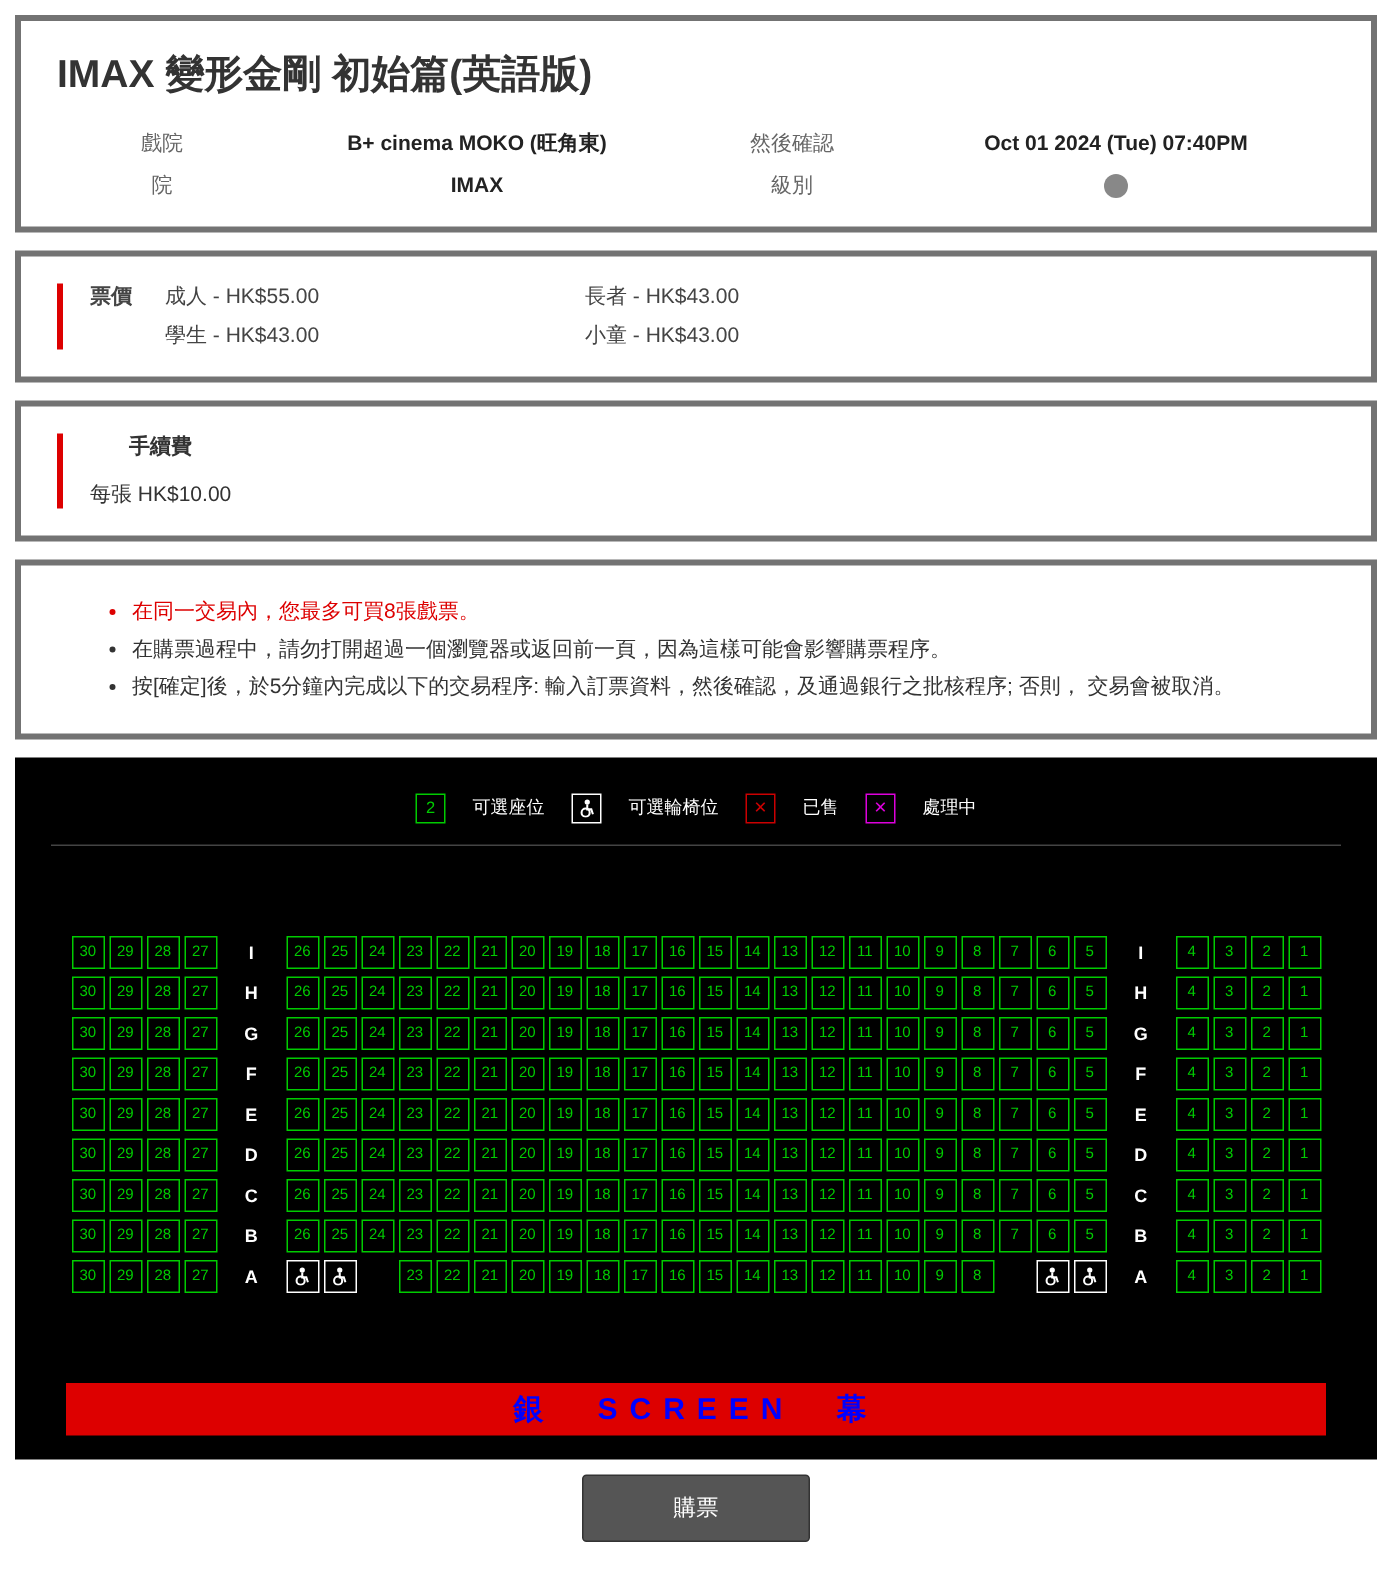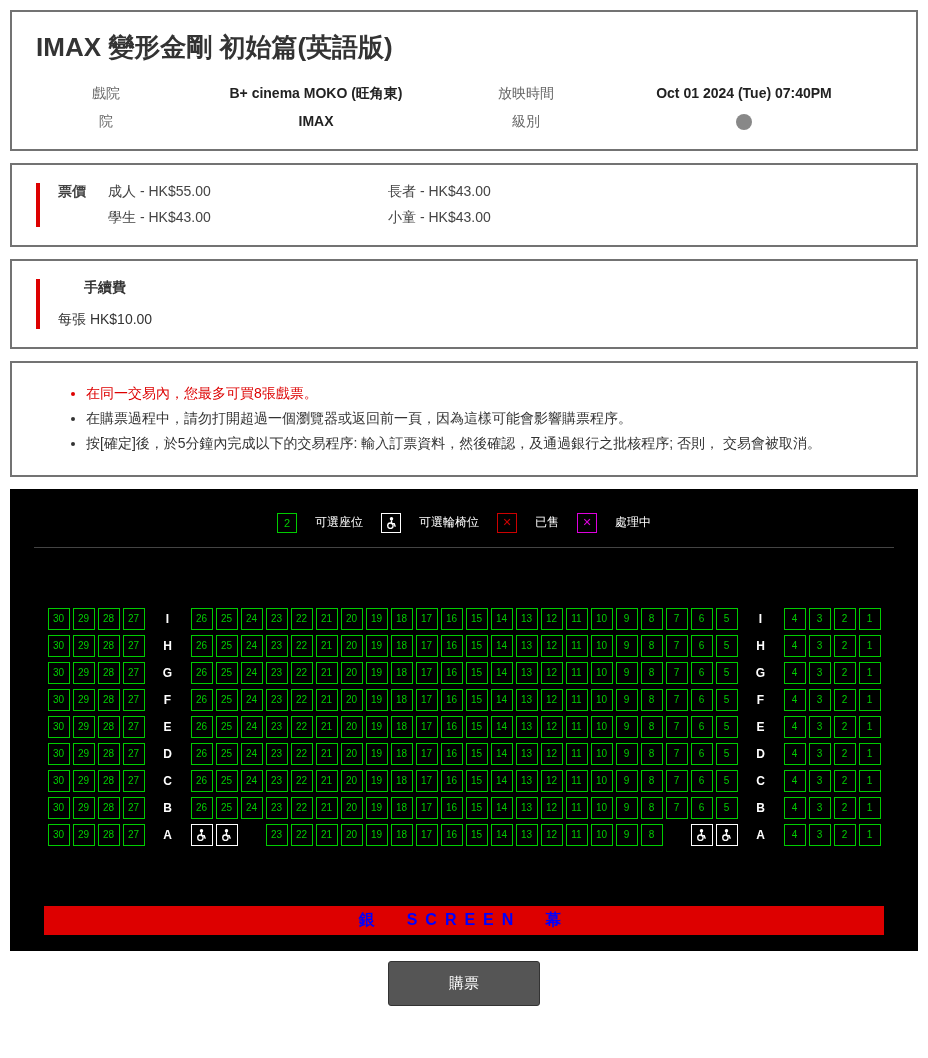--- a/index.html
+++ b/index.html
@@ -4,21 +4,21 @@
 <style>
   body {
     margin: 0;
     padding: 10px;
     font-family: Arial, "Microsoft JhengHei", sans-serif;
     background: #fff;
     color: #333;
     font-size: 14px;
   }
   .panel {
-    border: 2px solid #737373;
+    border: 4px solid #737373;
     padding: 18px 24px;
     margin-bottom: 12px;
   }
   .title {
     font-size: 26px;
     font-weight: bold;
     margin: 0 0 20px 0;
   }
   .info-grid {
     display: grid;
@@ -122,21 +122,21 @@
   .gap-narrow { width: 6px; }
   .gap-wide { width: 22px; }
   .screen {
     background: #d00;
     color: #00f;
     text-align: center;
     font-weight: bold;
     letter-spacing: 8px;
     padding: 4px 12px;
     margin: 0 10px;
-    font-size: 16px;
+    font-size: 20px;
   }
   .buy-wrap {
     display: flex;
     justify-content: center;
     margin-top: 10px;
   }
   .buy-btn {
     background: #555;
     color: #fff;
     border: 1px solid #333;
@@ -148,21 +148,21 @@
   .wheel-svg { width: 13px; height: 13px; }
 </style>
 </head>
 <body>
 
 <div class="panel">
   <h1 class="title">IMAX 變形金剛 初始篇(英語版)</h1>
   <div class="info-grid">
     <div>戲院</div>
     <div class="val">B+ cinema MOKO (旺角東)</div>
-    <div>放映時間</div>
+    <div>然後確認</div>
     <div class="val">Oct 01 2024 (Tue) 07:40PM</div>
     <div>院</div>
     <div class="val">IMAX</div>
     <div>級別</div>
     <div class="val"><span class="rating-circle"></span></div>
   </div>
 </div>
 
 <div class="panel bar-panel">
   <div class="red-bar"></div>

